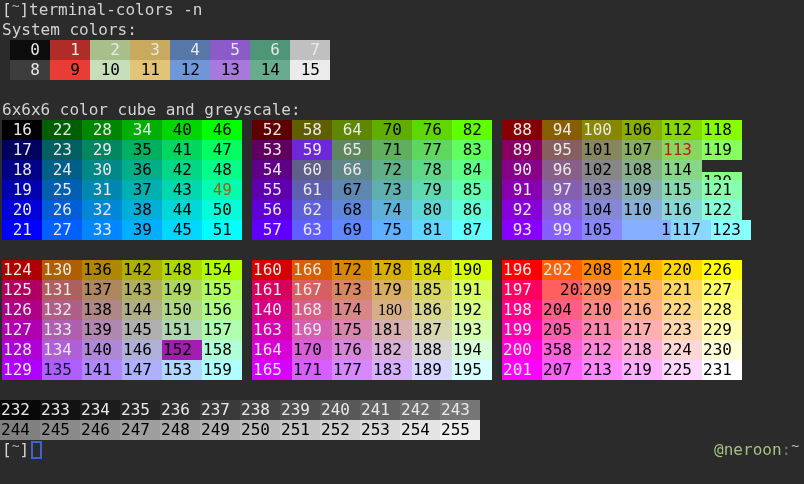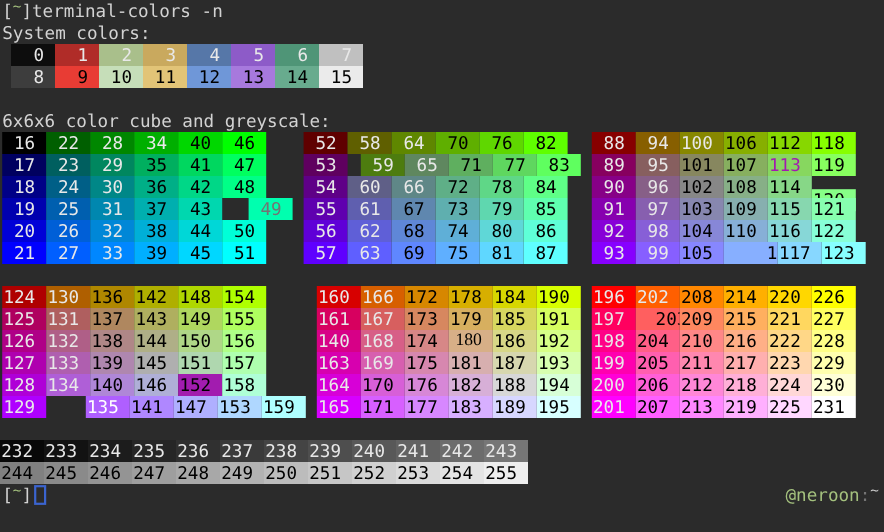--- a/index.html
+++ b/index.html
@@ -104,21 +104,21 @@
           <div class="cell" style="background: rgb(0, 175, 135); color: rgb(0, 0, 0);">36</div>
           <div class="cell" style="background: rgb(0, 215, 135); color: rgb(0, 0, 0);">42</div>
           <div class="cell" style="background: rgb(0, 255, 135); color: rgb(0, 0, 0);">48</div>
         </div>
         <div class="crow">
           <div class="cell" style="background: rgb(0, 0, 175); color: rgb(232, 232, 232);">19</div>
           <div class="cell" style="background: rgb(0, 95, 175); color: rgb(232, 232, 232);">25</div>
           <div class="cell" style="background: rgb(0, 135, 175); color: rgb(232, 232, 232);">31</div>
           <div class="cell" style="background: rgb(0, 175, 175); color: rgb(0, 0, 0);">37</div>
           <div class="cell" style="background: rgb(0, 215, 175); color: rgb(0, 0, 0);">43</div>
-          <div class="cell" style="background: rgb(0, 255, 175); color: #737373; margin-left: 24px;">49</div>
+          <div class="cell" style="background: rgb(0, 255, 175); color: #a16207;">49</div>
         </div>
         <div class="crow">
           <div class="cell" style="background: rgb(0, 0, 215); color: rgb(232, 232, 232);">20</div>
           <div class="cell" style="background: rgb(0, 95, 215); color: rgb(232, 232, 232);">26</div>
           <div class="cell" style="background: rgb(0, 135, 215); color: rgb(232, 232, 232);">32</div>
           <div class="cell" style="background: rgb(0, 175, 215); color: rgb(0, 0, 0);">38</div>
           <div class="cell" style="background: rgb(0, 215, 215); color: rgb(0, 0, 0);">44</div>
           <div class="cell" style="background: rgb(0, 255, 215); color: rgb(0, 0, 0);">50</div>
         </div>
         <div class="crow">
@@ -134,21 +134,21 @@
         <div class="crow">
           <div class="cell" style="background: rgb(95, 0, 0); color: rgb(232, 232, 232);">52</div>
           <div class="cell" style="background: rgb(95, 95, 0); color: rgb(232, 232, 232);">58</div>
           <div class="cell" style="background: rgb(95, 135, 0); color: rgb(232, 232, 232);">64</div>
           <div class="cell" style="background: rgb(95, 175, 0); color: rgb(0, 0, 0);">70</div>
           <div class="cell" style="background: rgb(95, 215, 0); color: rgb(0, 0, 0);">76</div>
           <div class="cell" style="background: rgb(95, 255, 0); color: rgb(0, 0, 0);">82</div>
         </div>
         <div class="crow">
           <div class="cell" style="background: rgb(95, 0, 95); color: rgb(232, 232, 232);">53</div>
-          <div class="cell" style="background: #4d7c0f; color: rgb(232, 232, 232); margin-left: 12px;">59</div>
+          <div class="cell" style="background: #6d28d9; color: rgb(232, 232, 232);">59</div>
           <div class="cell" style="background: rgb(95, 135, 95); color: rgb(232, 232, 232);">65</div>
           <div class="cell" style="background: rgb(95, 175, 95); color: rgb(0, 0, 0);">71</div>
           <div class="cell" style="background: rgb(95, 215, 95); color: rgb(0, 0, 0);">77</div>
           <div class="cell" style="background: rgb(95, 255, 95); color: rgb(0, 0, 0);">83</div>
         </div>
         <div class="crow">
           <div class="cell" style="background: rgb(95, 0, 135); color: rgb(232, 232, 232);">54</div>
           <div class="cell" style="background: rgb(95, 95, 135); color: rgb(232, 232, 232);">60</div>
           <div class="cell" style="background: rgb(95, 135, 135); color: rgb(232, 232, 232);">66</div>
           <div class="cell" style="background: rgb(95, 175, 135); color: rgb(0, 0, 0);">72</div>
@@ -187,21 +187,21 @@
           <div class="cell" style="background: rgb(135, 135, 0); color: rgb(232, 232, 232);">100</div>
           <div class="cell" style="background: rgb(135, 175, 0); color: rgb(0, 0, 0);">106</div>
           <div class="cell" style="background: rgb(135, 215, 0); color: rgb(0, 0, 0);">112</div>
           <div class="cell" style="background: rgb(135, 255, 0); color: rgb(0, 0, 0);">118</div>
         </div>
         <div class="crow">
           <div class="cell" style="background: rgb(135, 0, 95); color: rgb(232, 232, 232);">89</div>
           <div class="cell" style="background: rgb(135, 95, 95); color: rgb(232, 232, 232);">95</div>
           <div class="cell" style="background: rgb(135, 135, 95); color: rgb(0, 0, 0);">101</div>
           <div class="cell" style="background: rgb(135, 175, 95); color: rgb(0, 0, 0);">107</div>
-          <div class="cell" style="background: rgb(135, 215, 95); color: #a21caf;">113</div>
+          <div class="cell" style="background: rgb(135, 215, 95); color: #b91c1c;">113</div>
           <div class="cell" style="background: rgb(135, 255, 95); color: rgb(0, 0, 0);">119</div>
         </div>
         <div class="crow">
           <div class="cell" style="background: rgb(135, 0, 135); color: rgb(232, 232, 232);">90</div>
           <div class="cell" style="background: rgb(135, 95, 135); color: rgb(232, 232, 232);">96</div>
           <div class="cell" style="background: rgb(135, 135, 135); color: rgb(0, 0, 0);">102</div>
           <div class="cell" style="background: rgb(135, 175, 135); color: rgb(0, 0, 0);">108</div>
           <div class="cell" style="background: rgb(135, 215, 135); color: rgb(0, 0, 0);">114</div>
           <div class="cell" style="background: rgb(135, 255, 135); color: rgb(0, 0, 0); margin-top: 12px;">120</div>
         </div>
@@ -271,21 +271,21 @@
         <div class="crow">
           <div class="cell" style="background: rgb(175, 0, 215); color: rgb(232, 232, 232);">128</div>
           <div class="cell" style="background: rgb(175, 95, 215); color: rgb(232, 232, 232);">134</div>
           <div class="cell" style="background: rgb(175, 135, 215); color: rgb(0, 0, 0);">140</div>
           <div class="cell" style="background: rgb(175, 175, 215); color: rgb(0, 0, 0);">146</div>
           <div class="cell" style="background: #a21caf; color: rgb(0, 0, 0);">152</div>
           <div class="cell" style="background: rgb(175, 255, 215); color: rgb(0, 0, 0);">158</div>
         </div>
         <div class="crow">
           <div class="cell" style="background: rgb(175, 0, 255); color: rgb(232, 232, 232);">129</div>
-          <div class="cell" style="background: rgb(175, 95, 255); color: #ffffff; margin-left: 36px;">135</div>
+          <div class="cell" style="background: rgb(175, 95, 255); color: #0f172a;">135</div>
           <div class="cell" style="background: rgb(175, 135, 255); color: rgb(0, 0, 0);">141</div>
           <div class="cell" style="background: rgb(175, 175, 255); color: rgb(0, 0, 0);">147</div>
           <div class="cell" style="background: rgb(175, 215, 255); color: rgb(0, 0, 0);">153</div>
           <div class="cell" style="background: rgb(175, 255, 255); color: rgb(0, 0, 0);">159</div>
         </div>
       </div>
       <div class="block">
         <div class="crow">
           <div class="cell" style="background: rgb(215, 0, 0); color: rgb(232, 232, 232);">160</div>
           <div class="cell" style="background: rgb(215, 95, 0); color: rgb(232, 232, 232);">166</div>
@@ -363,21 +363,21 @@
         <div class="crow">
           <div class="cell" style="background: rgb(255, 0, 175); color: rgb(232, 232, 232);">199</div>
           <div class="cell" style="background: rgb(255, 95, 175); color: rgb(0, 0, 0);">205</div>
           <div class="cell" style="background: rgb(255, 135, 175); color: rgb(0, 0, 0);">211</div>
           <div class="cell" style="background: rgb(255, 175, 175); color: rgb(0, 0, 0);">217</div>
           <div class="cell" style="background: rgb(255, 215, 175); color: rgb(0, 0, 0);">223</div>
           <div class="cell" style="background: rgb(255, 255, 175); color: rgb(0, 0, 0);">229</div>
         </div>
         <div class="crow">
           <div class="cell" style="background: rgb(255, 0, 215); color: rgb(232, 232, 232);">200</div>
-          <div class="cell" style="background: rgb(255, 95, 215); color: rgb(0, 0, 0);">206</div>
+          <div class="cell" style="background: rgb(255, 95, 215); color: rgb(0, 0, 0);">358</div>
           <div class="cell" style="background: rgb(255, 135, 215); color: rgb(0, 0, 0);">212</div>
           <div class="cell" style="background: rgb(255, 175, 215); color: rgb(0, 0, 0);">218</div>
           <div class="cell" style="background: rgb(255, 215, 215); color: rgb(0, 0, 0);">224</div>
           <div class="cell" style="background: rgb(255, 255, 215); color: rgb(0, 0, 0);">230</div>
         </div>
         <div class="crow">
           <div class="cell" style="background: rgb(255, 0, 255); color: rgb(232, 232, 232);">201</div>
           <div class="cell" style="background: rgb(255, 95, 255); color: rgb(0, 0, 0);">207</div>
           <div class="cell" style="background: rgb(255, 135, 255); color: rgb(0, 0, 0);">213</div>
           <div class="cell" style="background: rgb(255, 175, 255); color: rgb(0, 0, 0);">219</div>

